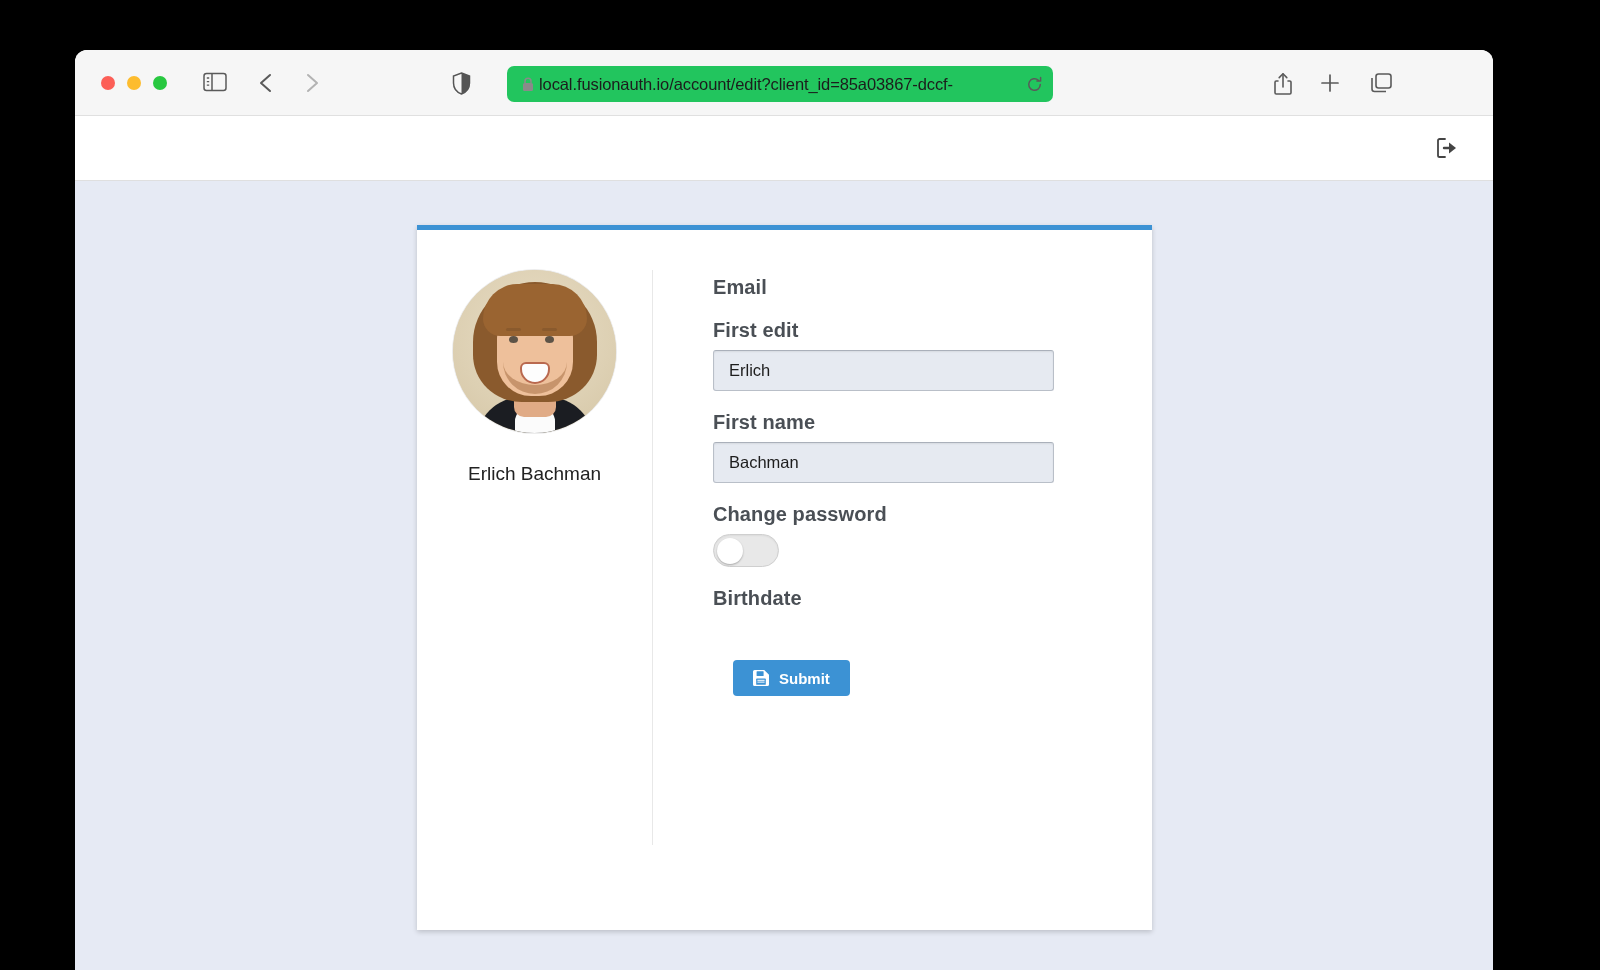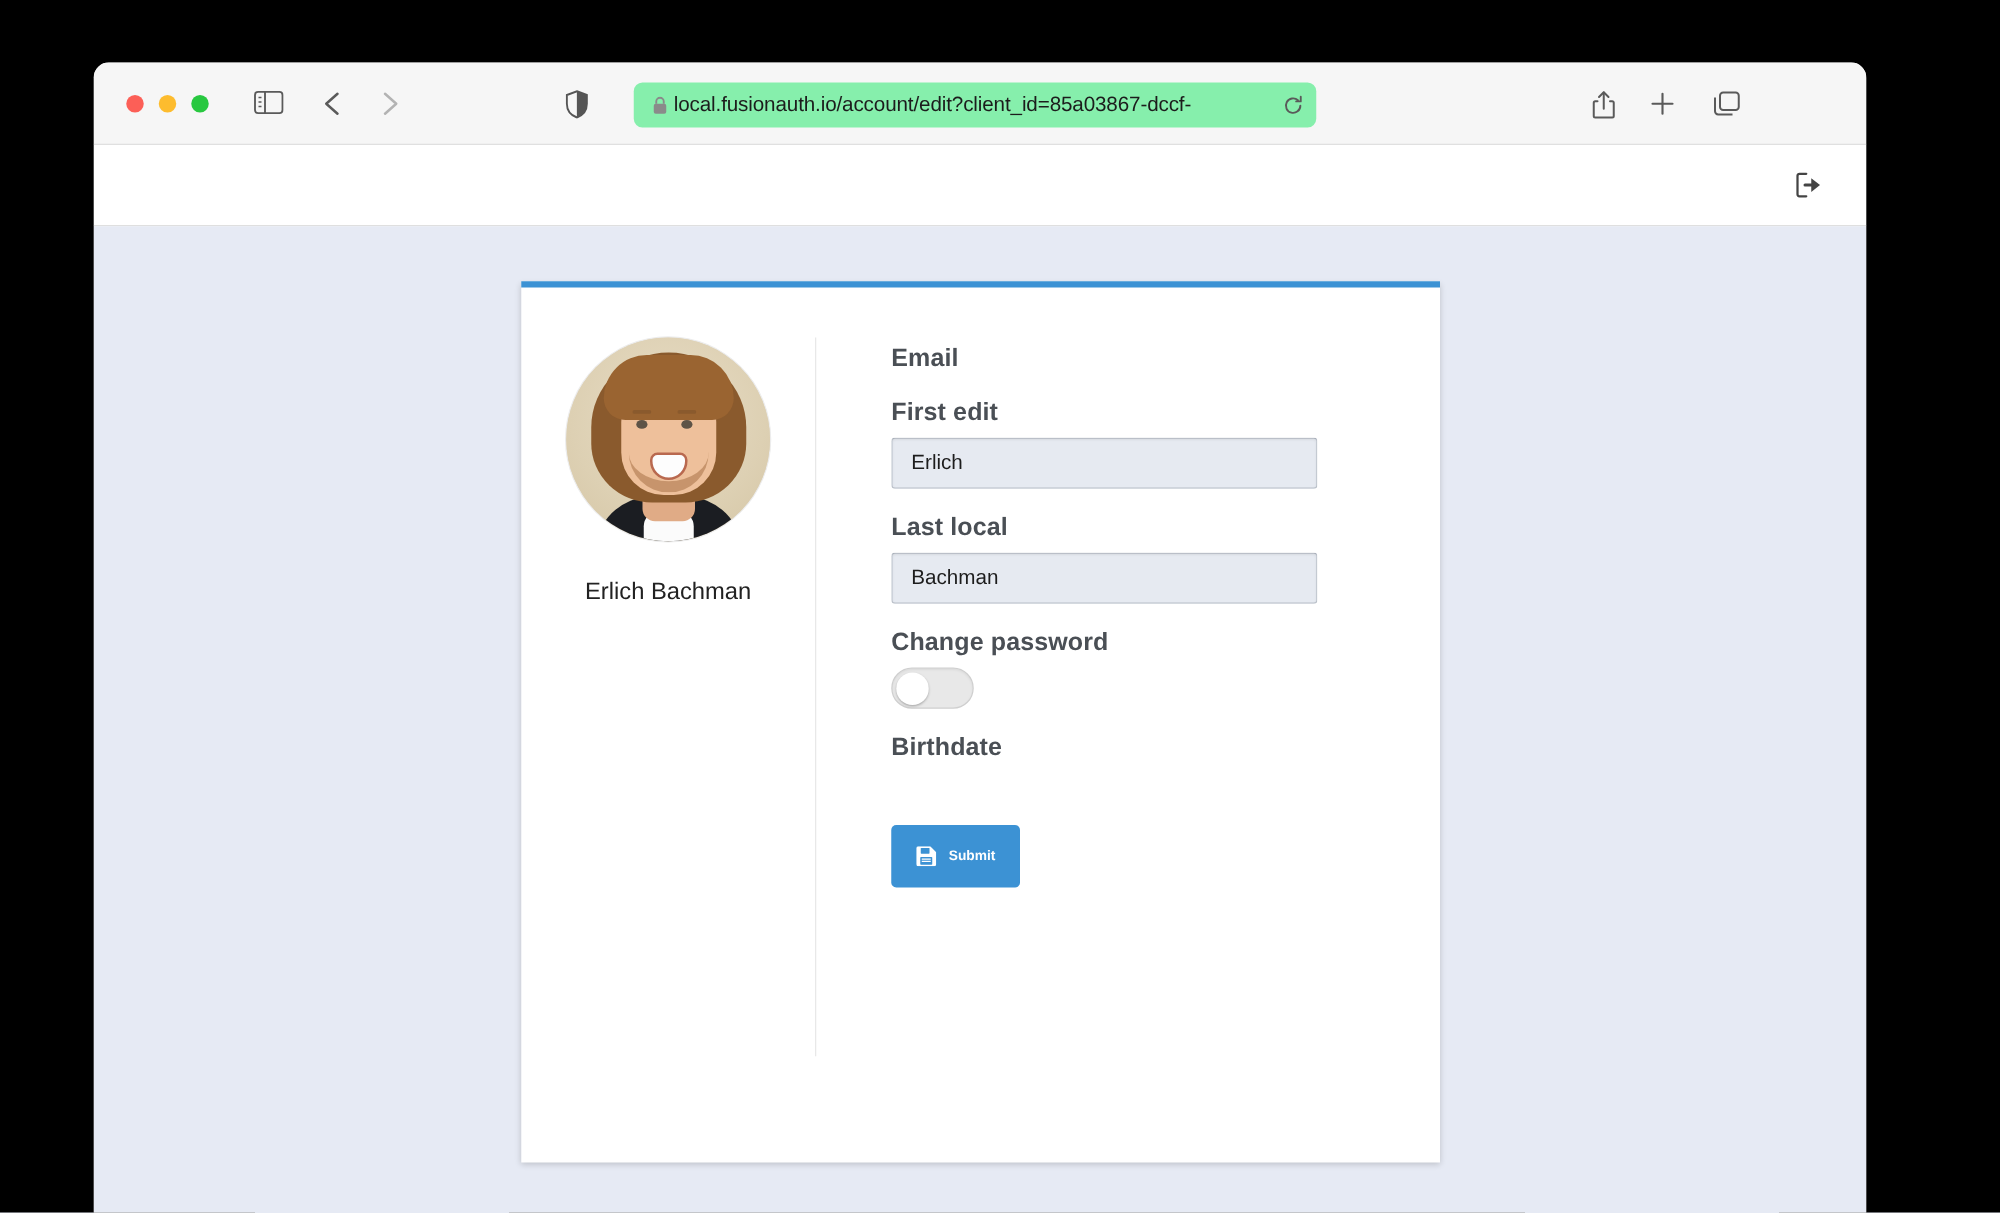--- a/index.html
+++ b/index.html
@@ -58,21 +58,21 @@
   .icon-plus { right: 152px; }
   .icon-tabs { right: 100px; }
 
   
   .url-field {
     position: absolute;
     left: 432px;
     top: 16px;
     width: 546px;
     height: 36px;
-    background: #86efac;
+    background: #22c55e;
     border-radius: 7px;
     display: flex;
     align-items: center;
     padding: 0 10px;
   }
   .url-lock {
     width: 22px;
     display: flex;
     justify-content: center;
     color: #8a8a8a;
@@ -262,33 +262,34 @@
     width: 26px;
     height: 26px;
     background: #ffffff;
     border-radius: 50%;
     box-shadow: 0 1px 2px rgba(0,0,0,0.28);
   }
 
   
   .submit-btn {
     margin-top: 30px;
-    height: 50px;
+    height: 36px;
     padding: 0 20px;
     background: #3c92d4;
     border: none;
     border-radius: 4px;
     color: #ffffff;
     font-family: "Liberation Sans", sans-serif;
-    font-size: 11px;
+    font-size: 15px;
     font-weight: bold;
     display: inline-flex;
     align-items: center;
     gap: 10px;
     cursor: pointer;
+    margin-left: 20px;
   }
   .save-icon { display: flex; align-items: center; }
 </style>
 </head>
 <body>
 
 <div class="browser-window">
 
   <div class="browser-toolbar">
 
@@ -406,21 +407,21 @@
         <div class="field-group">
           <div class="field-label">Email</div>
         </div>
 
         <div class="field-group">
           <div class="field-label">First edit</div>
           <input class="text-input" type="text" value="Erlich" style="">
         </div>
 
         <div class="field-group">
-          <div class="field-label">Last local</div>
+          <div class="field-label">First name</div>
           <input class="text-input" type="text" value="Bachman" style="">
         </div>
 
         <div class="field-group">
           <div class="field-label">Change password</div>
           <div class="toggle">
             <div class="toggle-knob"></div>
           </div>
         </div>
 

